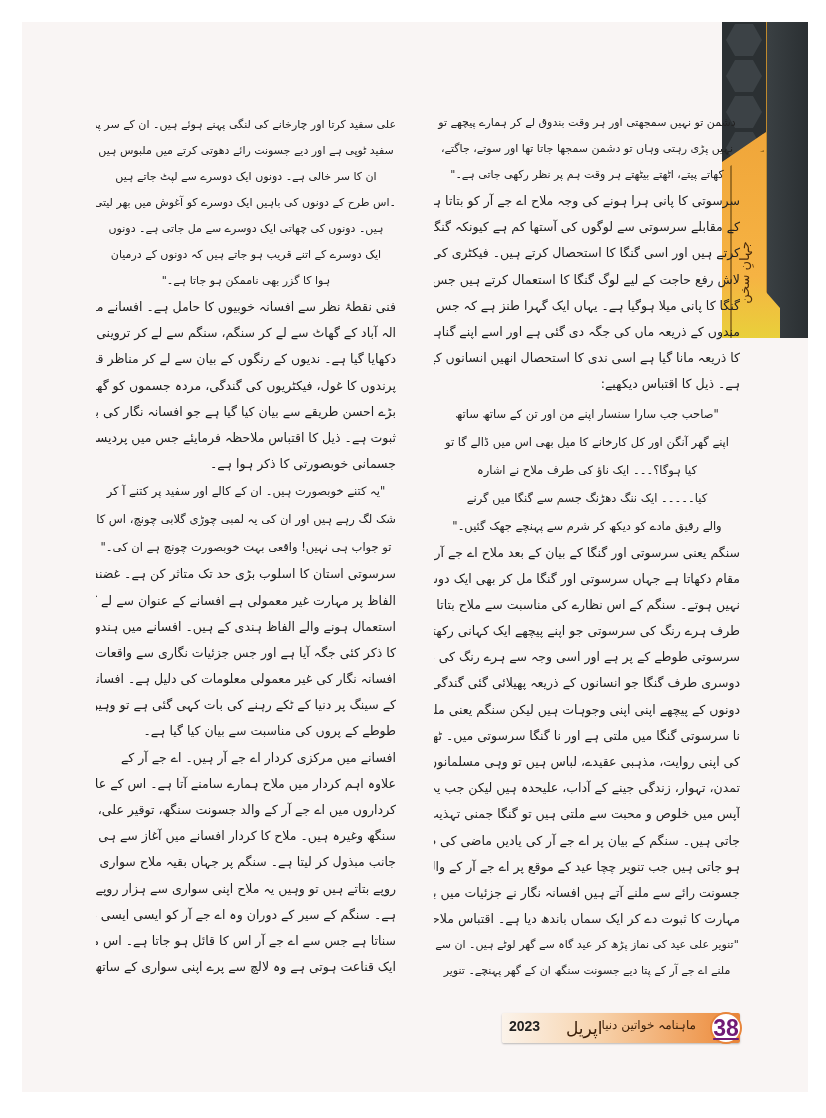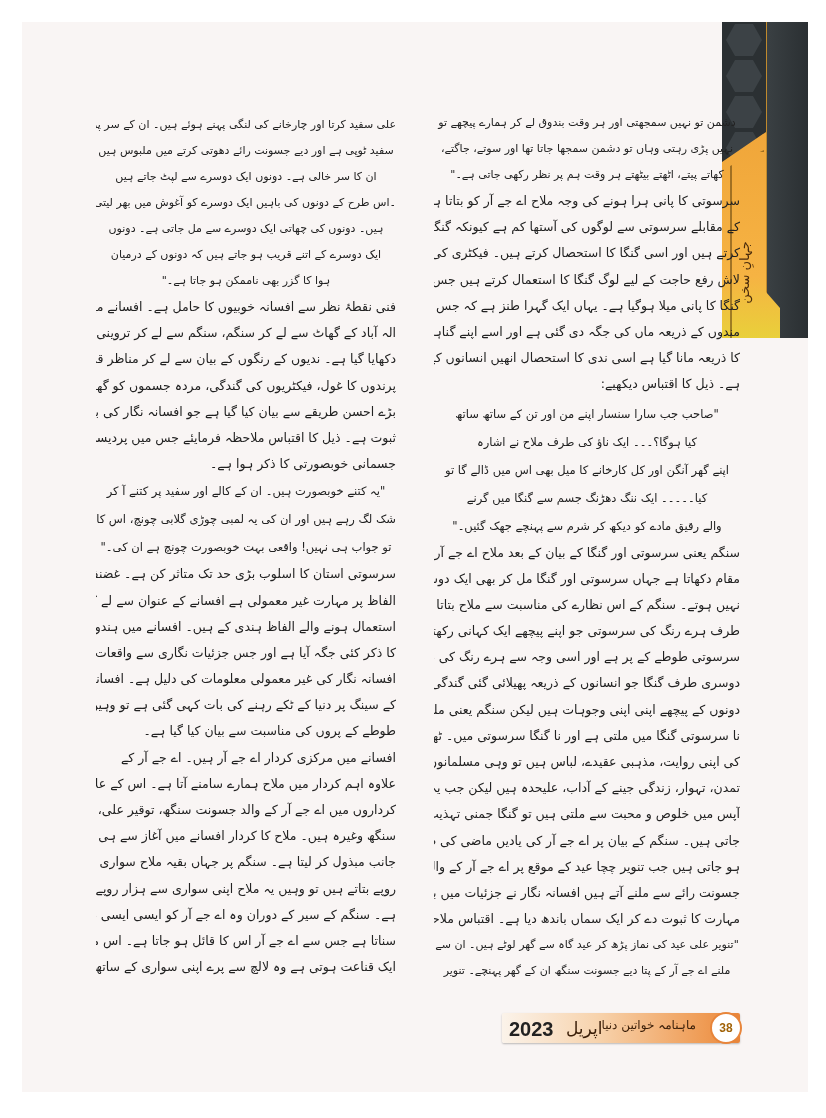--- a/index.html
+++ b/index.html
@@ -66,33 +66,33 @@
     
     .footer {
       position: absolute; left: 502px; top: 1013px; width: 238px; height: 30px;
       background: linear-gradient(90deg, #fbf3ea 0%, #f7d3ad 40%, #ef9b54 85%, #e8853a 100%);
       border-radius: 2px; box-shadow: 0 1px 2px rgba(0,0,0,.25);
     }
     .footer .pg {
       position: absolute; right: -2px; top: -1px; width: 32px; height: 32px; border-radius: 50%;
       background: #ffffff; border: 2px solid #e8853a; box-sizing: border-box;
       display: flex; align-items: center; justify-content: center;
-      font-family: "Liberation Sans", sans-serif; font-weight: bold; font-size: 12px; color: #a16207;
+      font-family: "Liberation Sans", sans-serif; font-weight: bold; font-size: 23px; color: #701a75; text-decoration: underline;
     }
     .footer .mag {
       position: absolute; right: 44px; top: 5px; font-size: 12px; direction: rtl; color: #3a1e08;
       font-family: "DejaVu Serif", serif;
     }
     .footer .month {
       position: absolute; left: 64px; top: 5px; font-size: 17px; direction: rtl; color: #3a1e08;
       font-family: "DejaVu Serif", serif;
     }
     .footer .year {
       position: absolute; left: 7px; top: 5px; font-family: "Liberation Sans", sans-serif;
-      font-weight: bold; font-size: 20px; color: #222;
+      font-weight: bold; font-size: 14px; color: #222;
     }
   </style>
 </head>
 <body>
 
 <div class="page"></div>
 
 <div class="banner">
   <div class="hex-area">
     <div class="hex" style="top:2px"></div>
@@ -119,22 +119,22 @@
       <span class="line">کے مقابلے سرسوتی سے لوگوں کی آستھا کم ہے کیونکہ گنگا کو لوگ میا تصور</span>
       <span class="line">کرتے ہیں اور اسی گنگا کا استحصال کرتے ہیں۔ فیکٹری کی گندگی، سڑی گلی</span>
       <span class="line">لاش رفع حاجت کے لیے لوگ گنگا کا استعمال کرتے ہیں جس کی وجہ سے</span>
       <span class="line">گنگا کا پانی میلا ہوگیا ہے۔ یہاں ایک گہرا طنز ہے کہ جس پانی کو عقیدت</span>
       <span class="line">مندوں کے ذریعہ ماں کی جگہ دی گئی ہے اور اسے اپنے گناہوں سے نجات</span>
       <span class="line">کا ذریعہ مانا گیا ہے اسی ندی کا استحصال انھیں انسانوں کے ذریعہ ہوتا</span>
       <span class="line">ہے۔ ذیل کا اقتباس دیکھیے:</span>
     </div>
   <div id="r-q2" style="padding-top:2px">
       <span class="line quote">"صاحب جب سارا سنسار اپنے من اور تن کے ساتھ ساتھ</span>
+      <span class="line quote">اپنے گھر آنگن اور کل کارخانے کا میل بھی اس میں ڈالے گا تو</span>
       <span class="line quote">کیا ہوگا؟۔۔۔ ایک ناؤ کی طرف ملاح نے اشارہ</span>
-      <span class="line quote">اپنے گھر آنگن اور کل کارخانے کا میل بھی اس میں ڈالے گا تو</span>
       <span class="line quote">کیا۔۔۔۔۔ ایک ننگ دھڑنگ جسم سے گنگا میں گرنے</span>
       <span class="line quote">والے رقیق مادے کو دیکھ کر شرم سے پہنچے جھک گئیں۔"</span>
     </div>
   <div id="r-p2">
       <span class="line">سنگم یعنی سرسوتی اور گنگا کے بیان کے بعد ملاح اے جے آر کو ایسا</span>
       <span class="line">مقام دکھاتا ہے جہاں سرسوتی اور گنگا مل کر بھی ایک دوسرے میں پیوست</span>
       <span class="line">نہیں ہوتے۔ سنگم کے اس نظارے کی مناسبت سے ملاح بتاتا ہے کہ ایک</span>
       <span class="line">طرف ہرے رنگ کی سرسوتی جو اپنے پیچھے ایک کہانی رکھتی ہے یعنی کے</span>
       <span class="line">سرسوتی طوطے کے پر ہے اور اسی وجہ سے ہرے رنگ کی دکھائی دیتی ہے تو</span>
       <span class="line">دوسری طرف گنگا جو انسانوں کے ذریعہ پھیلائی گئی گندگی سے میلی ہوگئی ہے</span>

